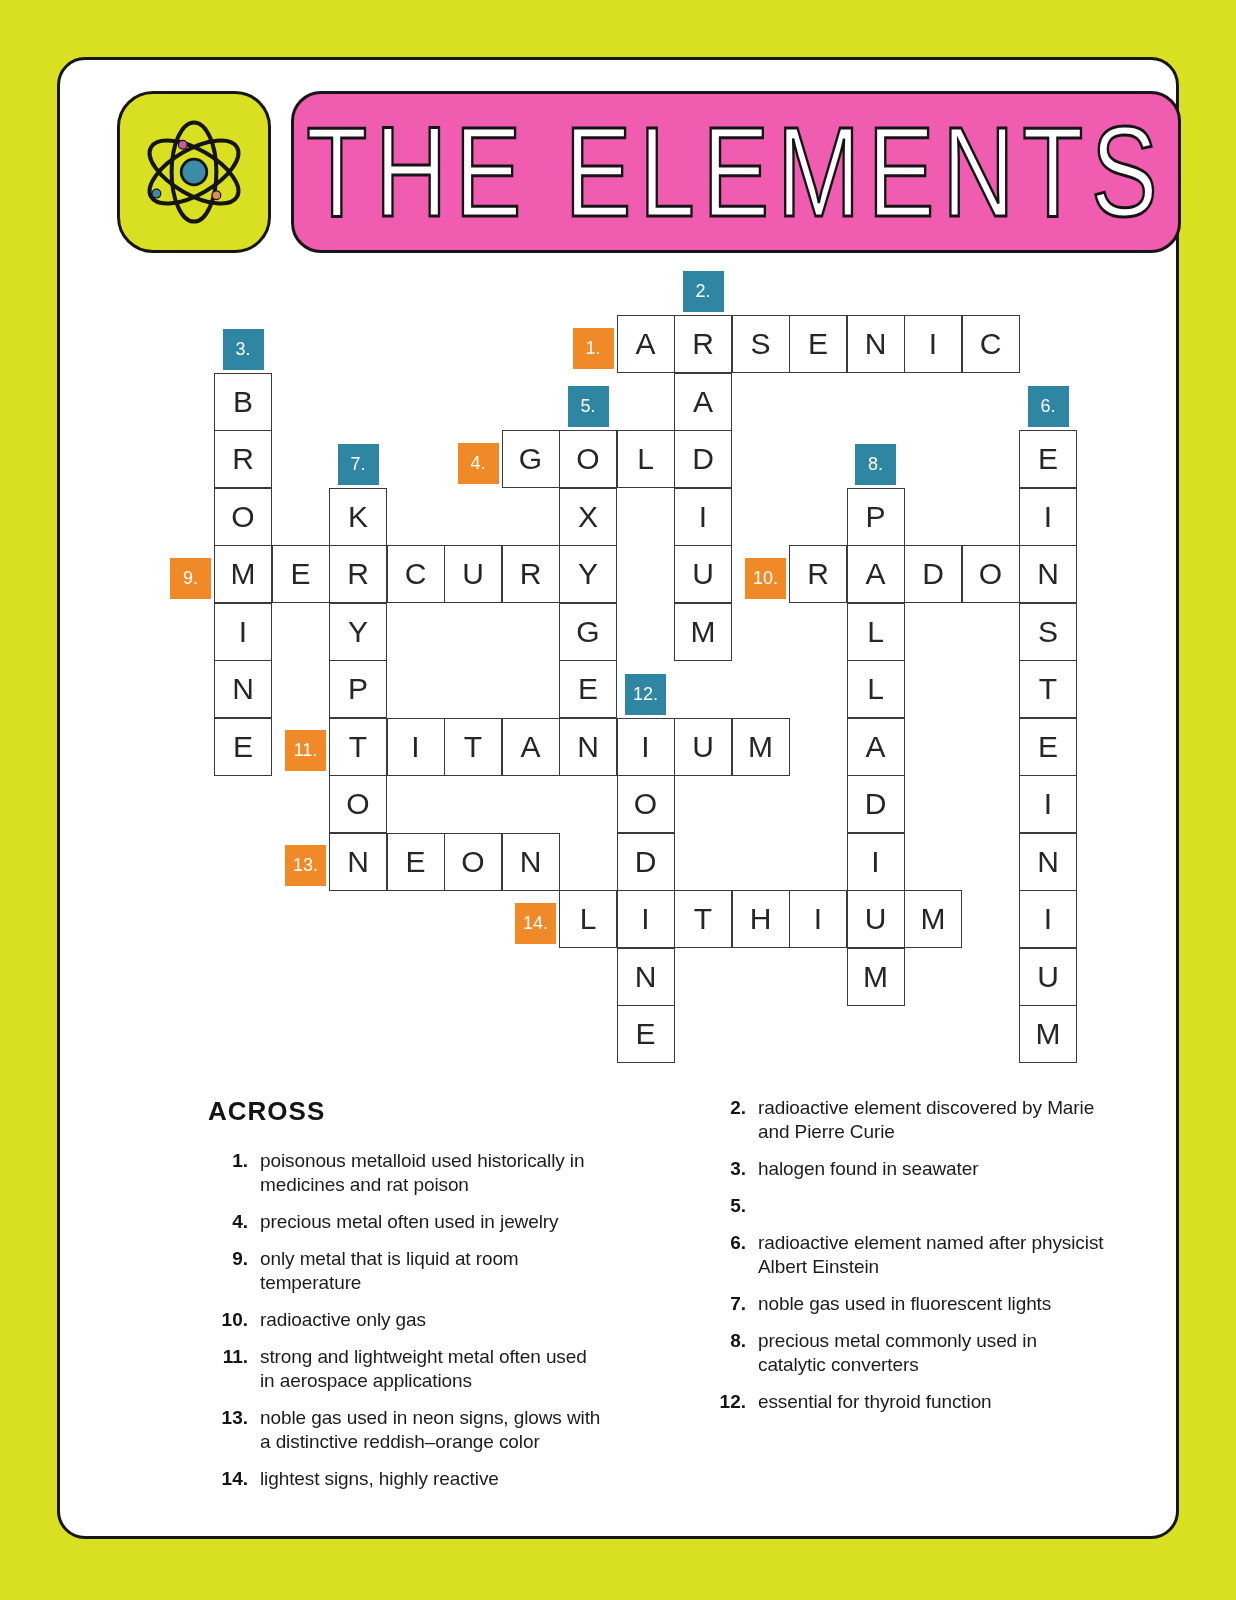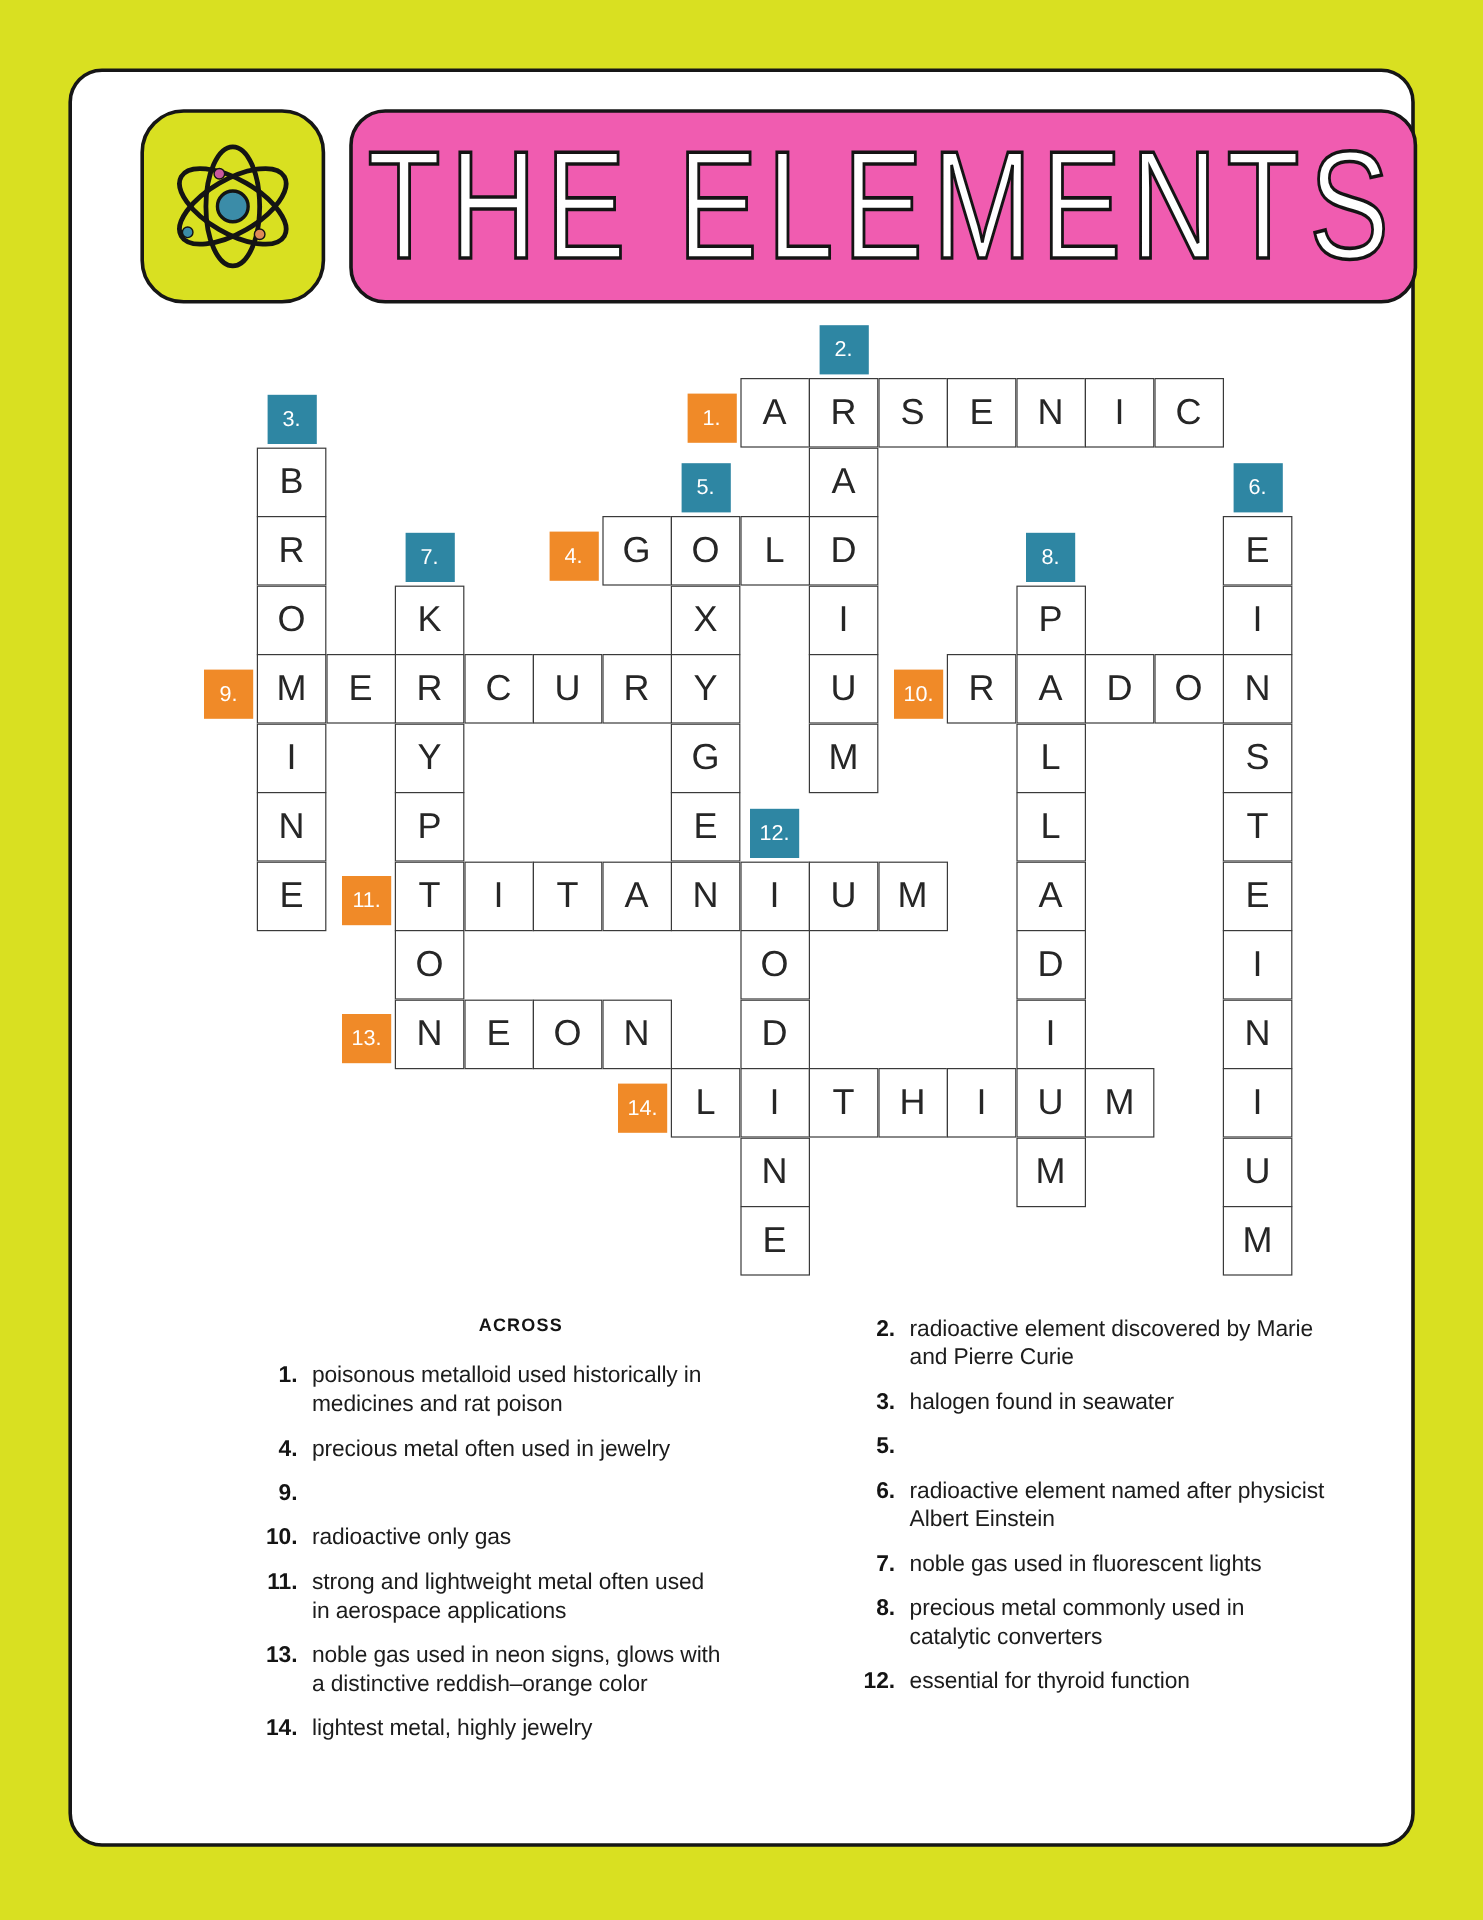--- a/index.html
+++ b/index.html
@@ -47,22 +47,22 @@
     display:flex;align-items:center;justify-content:center;
     font-size:18px;color:#ffffff;
   }
   .marker.across{background:#f08a28;}
   .marker.down{background:#2e86a3;}
   
   .clue-col{position:absolute;width:452px;}
   #across-col{left:148px;top:1036px;}
   #down-col{left:646px;top:1036px;}
   .clue-heading{
-    margin:0 0 22px 0;text-align:center;
-    font-size:15px;font-weight:700;letter-spacing:1px;color:#141414;
+    margin:0 0 22px 0;
+    font-size:26px;font-weight:700;letter-spacing:1px;color:#141414;
   }
   .clue-list{list-style:none;margin:0;padding:0;display:flex;flex-direction:column;gap:13px;}
   .clue{display:flex;align-items:flex-start;font-size:19px;line-height:24px;color:#1c1c1c;}
   .clue .num{width:40px;flex:0 0 40px;text-align:right;font-weight:700;margin-right:12px;color:#141414;}
   .clue .txt{white-space:pre-line;letter-spacing:-0.1px;width:400px;}
 </style>
 </head>
 <body>
 
 <div class="card">
@@ -377,38 +377,40 @@
           <span class="num">1.</span>
           <span class="txt">poisonous metalloid used historically in
 medicines and rat poison</span>
         </li>
         <li class="clue">
           <span class="num">4.</span>
           <span class="txt">precious metal often used in jewelry</span>
         </li>
         <li class="clue">
           <span class="num">9.</span>
+          <span class="txt">only metal that is liquid at room
+temperature</span>
         </li>
         <li class="clue">
           <span class="num">10.</span>
           <span class="txt">radioactive only gas</span>
         </li>
         <li class="clue">
           <span class="num">11.</span>
           <span class="txt">strong and lightweight metal often used
 in aerospace applications</span>
         </li>
         <li class="clue">
           <span class="num">13.</span>
           <span class="txt">noble gas used in neon signs, glows with
 a distinctive reddish–orange color</span>
         </li>
         <li class="clue">
           <span class="num">14.</span>
-          <span class="txt">lightest metal, highly jewelry</span>
+          <span class="txt">lightest signs, highly reactive</span>
         </li>
       </ol>
   </section>
 
   <section class="clue-col" id="down-col">
     <ol class="clue-list" id="down-list">
         <li class="clue">
           <span class="num">2.</span>
           <span class="txt">radioactive element discovered by Marie
 and Pierre Curie</span>

